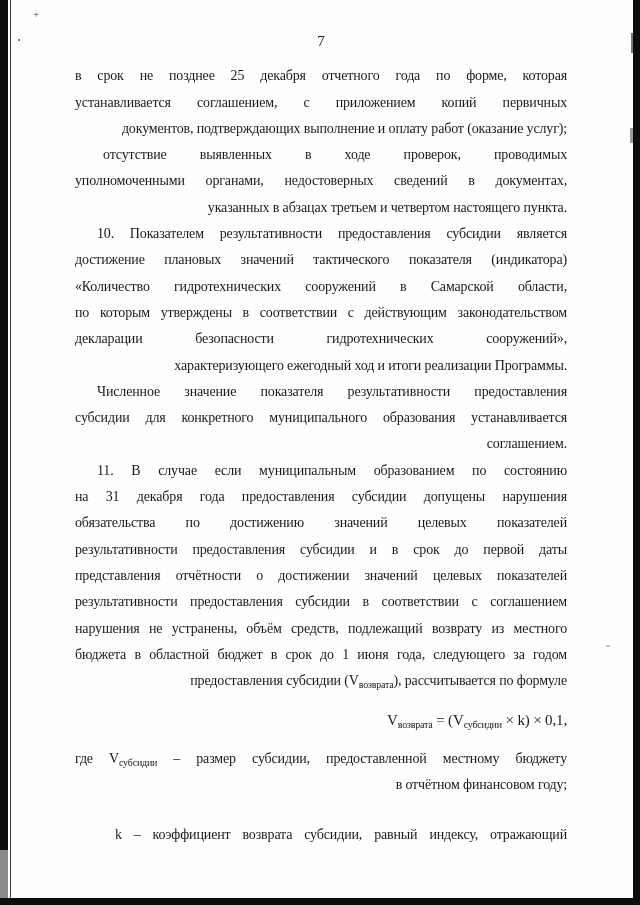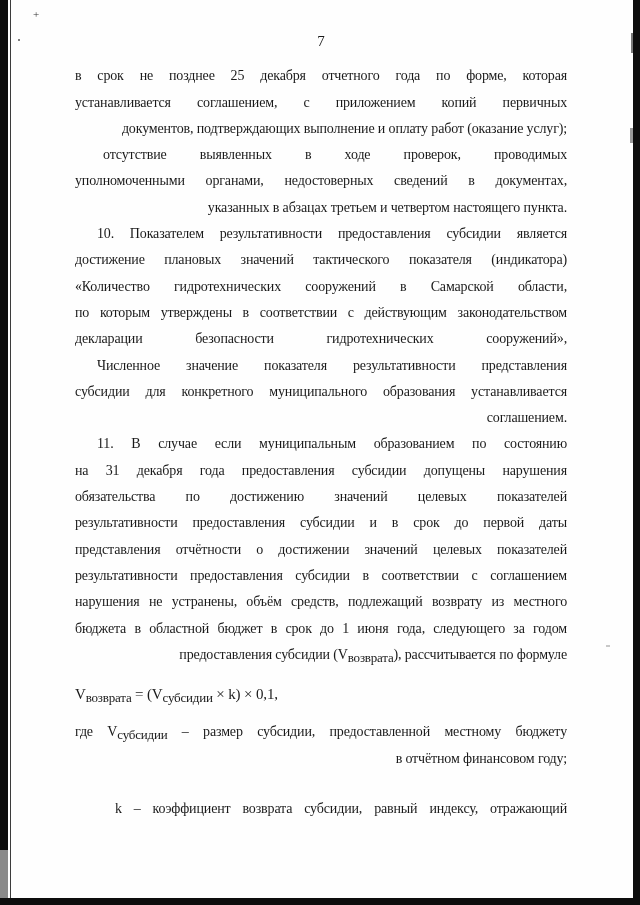--- a/index.html
+++ b/index.html
@@ -28,23 +28,23 @@
     font-size:14px;letter-spacing:-0.15px;
   }
   .page-number{height:26.3px;line-height:26.3px;text-align:center;font-size:15px;}
   .spacer{height:9px;}
   .line{height:26.3px;line-height:26.3px;overflow:hidden;}
   .j{text-align:justify;text-align-last:justify;-moz-text-align-last:justify;}
   .l{text-align:right;}
   .ind{padding-left:22px;}
   .ind2{padding-left:28px;}
   .indk{padding-left:40px;margin-top:24px;}
-  sub.s{font-size:13px;letter-spacing:-0.2px;vertical-align:baseline;position:relative;top:3px;font-family:Liberation Serif, serif;}
+  sub.s{font-size:10px;letter-spacing:-0.2px;vertical-align:baseline;position:relative;top:3px;font-family:Liberation Serif, serif;}
   .formula{
-    height:26.3px;line-height:26.3px;text-align:left;
+    height:26.3px;line-height:26.3px;text-align:right;
     margin-top:13px;margin-bottom:12px;font-size:15px;overflow:hidden;
   }
 </style>
 </head>
 <body>
 
 <div class="page">
 
   <div class="bar-left"></div>
   <div class="bar-left-fade"></div>
@@ -73,24 +73,25 @@
       <div class="line j">уполномоченными органами, недостоверных сведений в документах,</div>
       <div class="line l">указанных в абзацах третьем и четвертом настоящего пункта.</div>
     </div>
 
     <div>
       <div class="line j ind">10. Показателем результативности предоставления субсидии является</div>
       <div class="line j">достижение плановых значений тактического показателя (индикатора)</div>
       <div class="line j">«Количество гидротехнических сооружений в Самарской области,</div>
       <div class="line j">по которым утверждены в соответствии с действующим законодательством</div>
       <div class="line j">декларации безопасности гидротехнических сооружений»,</div>
+      <div class="line l">характеризующего ежегодный ход и итоги реализации Программы.</div>
     </div>
 
     <div>
-      <div class="line j ind">Численное значение показателя результативности представления</div>
+      <div class="line j ind">Численное значение показателя результативности предоставления</div>
       <div class="line j">субсидии для конкретного муниципального образования устанавливается</div>
       <div class="line l">соглашением.</div>
     </div>
 
     <div>
       <div class="line j ind">11. В случае если муниципальным образованием по состоянию</div>
       <div class="line j">на 31 декабря года предоставления субсидии допущены нарушения</div>
       <div class="line j">обязательства по достижению значений целевых показателей</div>
       <div class="line j">результативности предоставления субсидии и в срок до первой даты</div>
       <div class="line j">представления отчётности о достижении значений целевых показателей</div>

